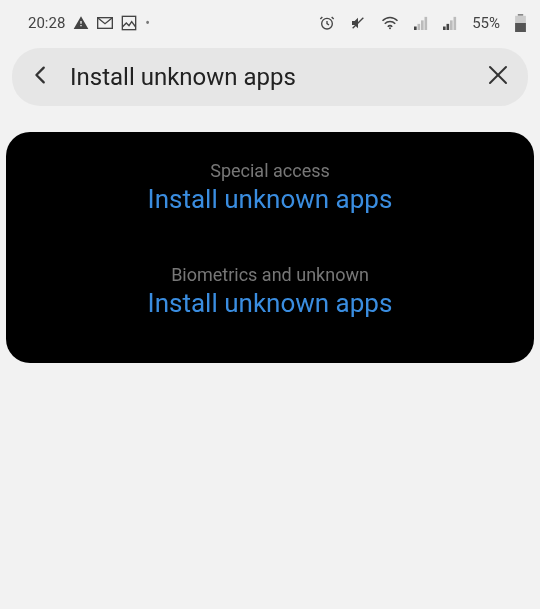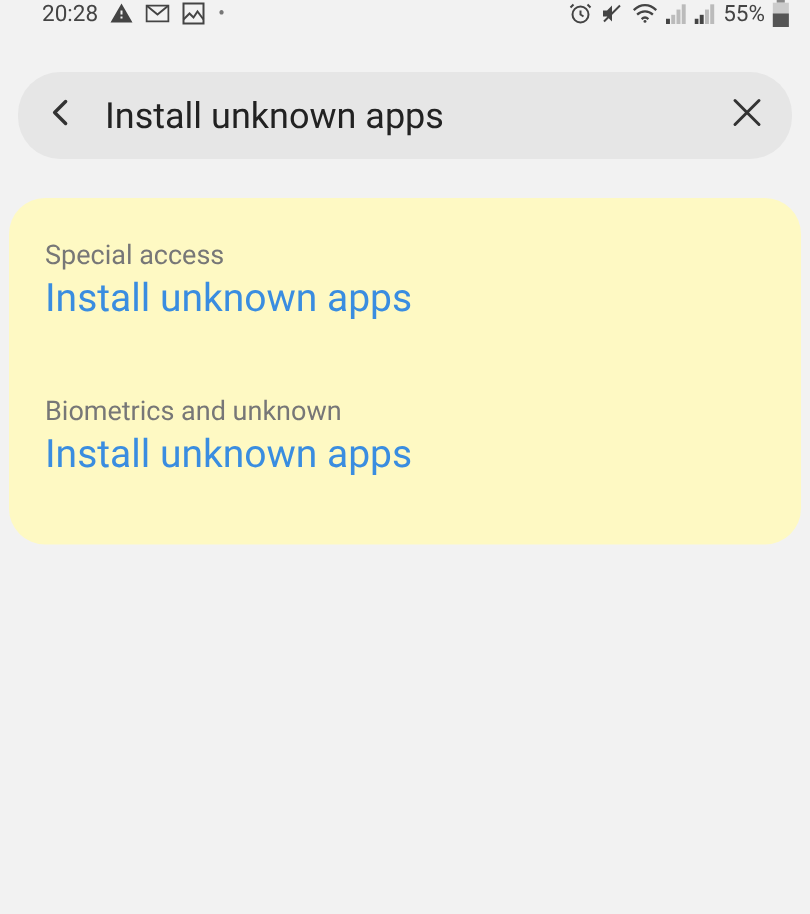--- a/index.html
+++ b/index.html
@@ -7,35 +7,35 @@
   body {
     font-family: -apple-system, Roboto, "Helvetica Neue", Arial, sans-serif;
     background: #f2f2f2;
     color: #222;
     overflow: hidden;
   }
   
   .status-bar {
     height: 32px;
     display: flex;
-    align-items: flex-start;
+    align-items: flex-end;
     padding: 0 14px 0 28px;
     font-size: 15px;
     color: #444;
   }
   .status-left {
     display: flex;
     align-items: center;
     gap: 8px;
   }
   .status-right {
     margin-left: auto;
     display: flex;
     align-items: center;
-    gap: 5px;
+    gap: 15px;
   }
   .status-right svg, .status-left svg { display: block; }
   .battery-text { font-size: 15px; }
   .dot { font-size: 14px; opacity: 0.7; line-height: 1; }
   
   .search-header {
     margin: 16px 12px 0 12px;
     background: #e6e6e6;
     border-radius: 28px;
     height: 58px;
@@ -49,23 +49,24 @@
     font-size: 24px;
     color: #222;
     padding-left: 18px;
     white-space: nowrap;
     overflow: hidden;
   }
   .search-header .close { flex: 0 0 auto; }
   
   .card {
     margin: 26px 6px 0 6px;
-    background: #fef9c3;
+    background: #000000;
     border-radius: 24px;
     padding: 22px 24px 26px 24px;
+    text-align: center;
   }
   .result { padding: 6px 0 18px 0; }
   .result + .result { padding-top: 30px; }
   .result-category {
     font-size: 18px;
     color: #777;
     margin-bottom: 2px;
   }
   .result-title {
     font-size: 26px;

